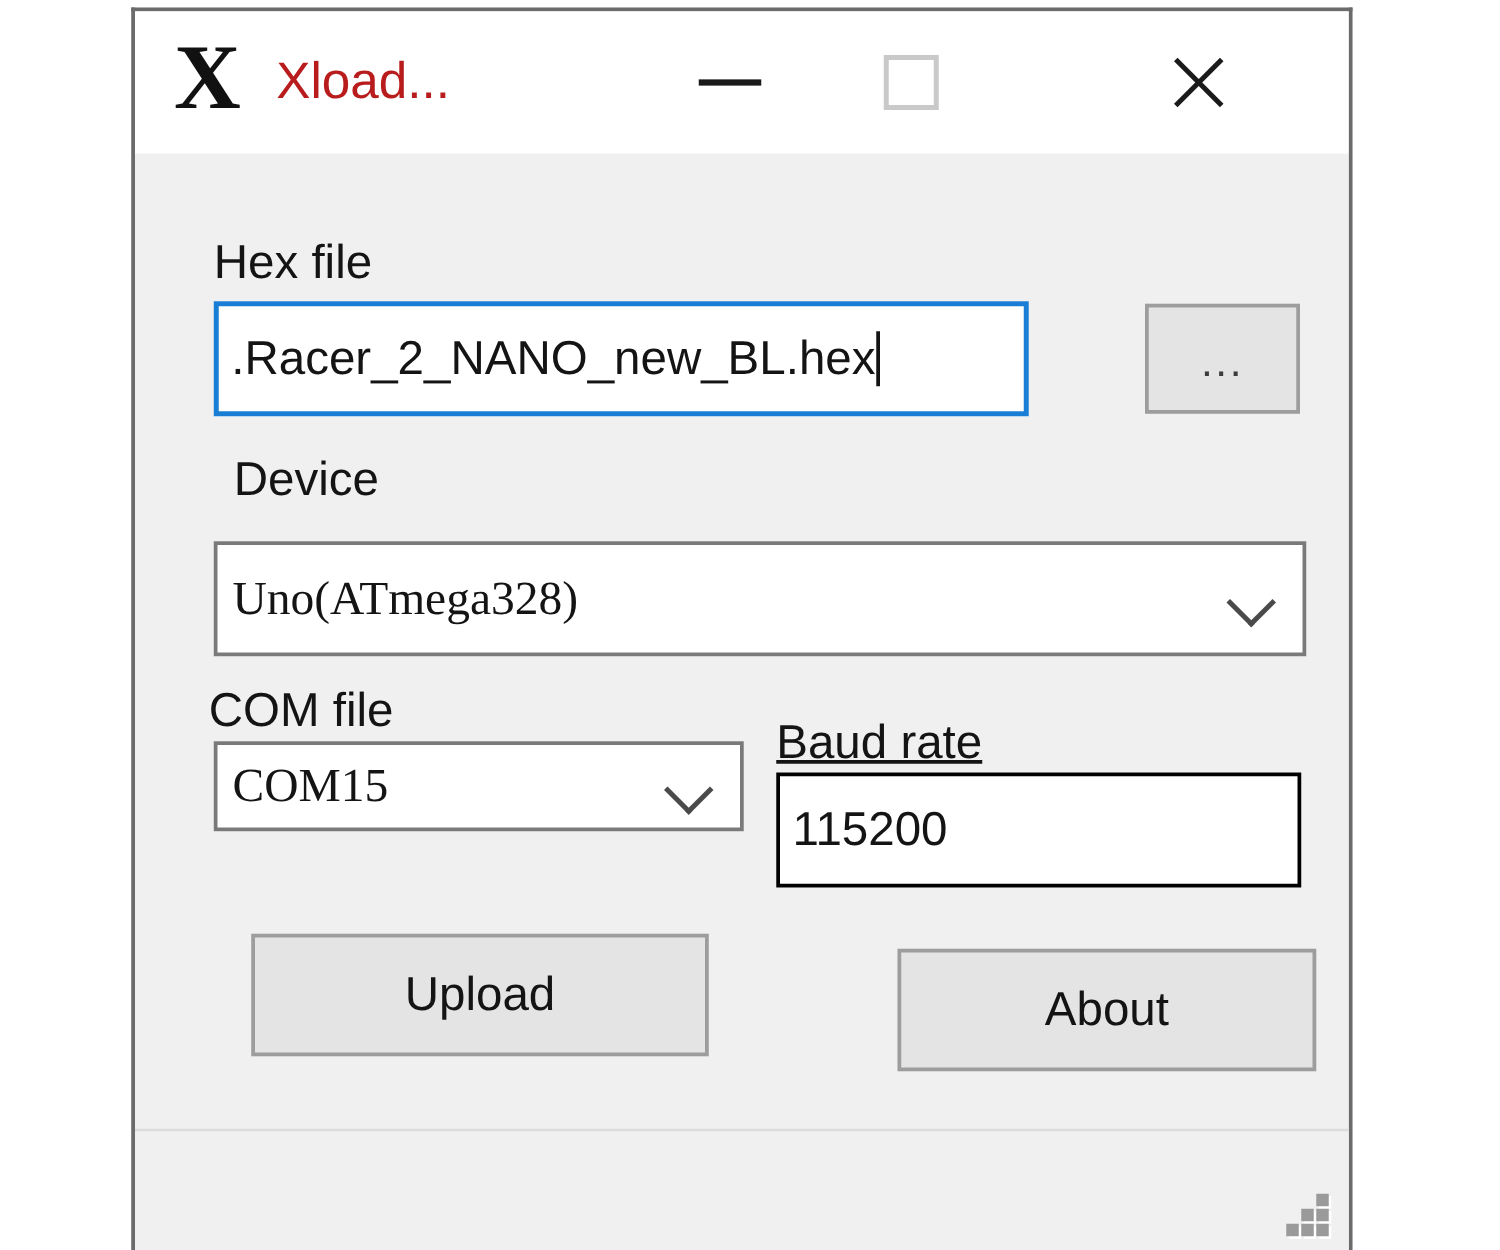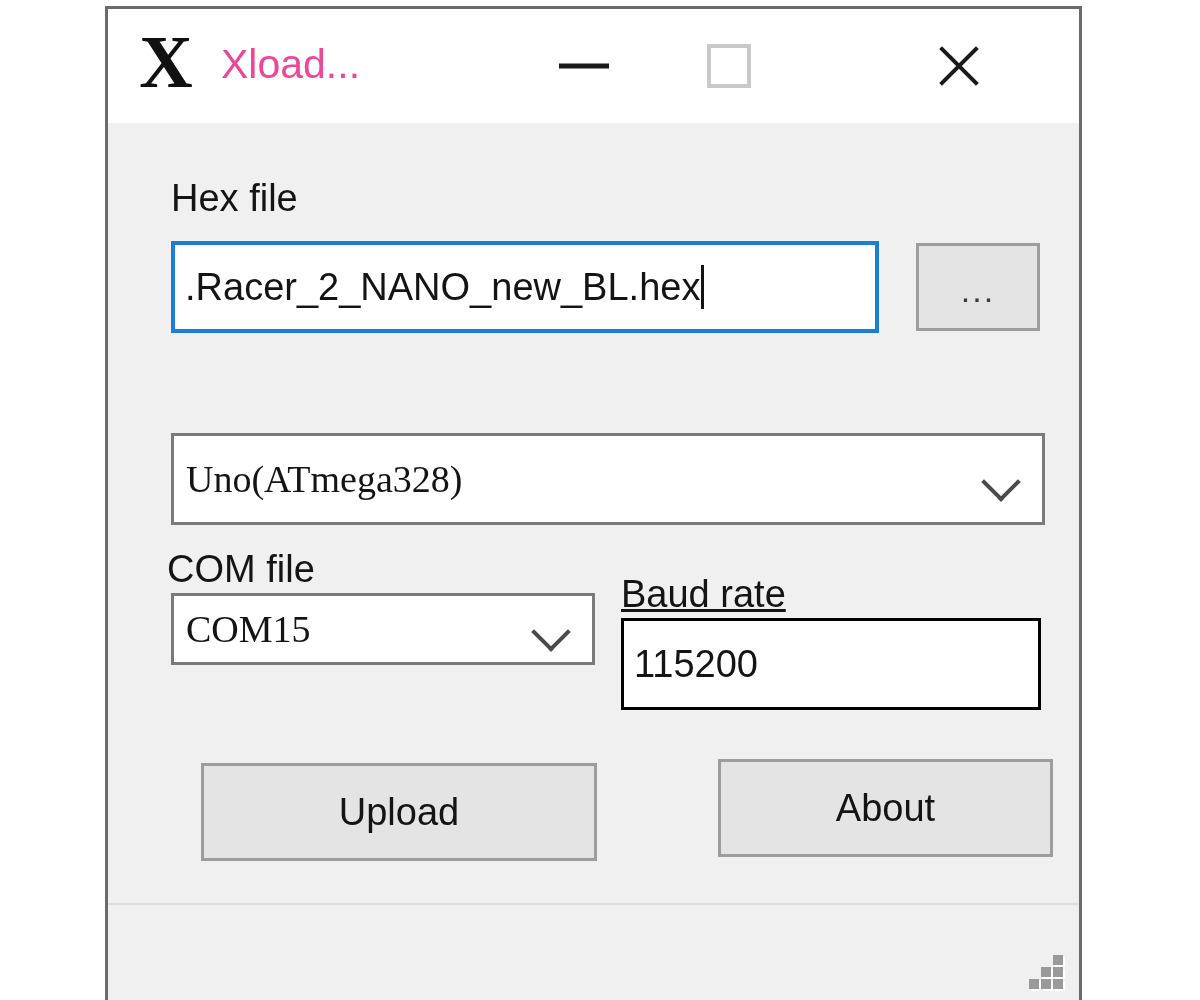--- a/index.html
+++ b/index.html
@@ -59,21 +59,21 @@
     user-select: none;
   }
 
   .app-title {
     position: absolute;
     left: 113px;
     top: 26px;
     height: 58px;
     line-height: 58px;
     font-size: 41px;
-    color: #ec4899;
+    color: #b91c1c;
     white-space: nowrap;
     user-select: none;
   }
 
   .winbtn {
     position: absolute;
     top: 0;
     height: 114px;
     width: 122px;
     background: transparent;
@@ -285,49 +285,50 @@
         <span class="glyph-max"></span>
       </button>
 
       <button class="winbtn winbtn-close">
         <span class="glyph-close"></span>
       </button>
     </div>
 
     <div class="client">
 
-      <div class="field-label" style="left:63px; top:54px;">Hex file</div>
-
-      <div class="textbox focused" style="left:63px; top:118px; width:708px; height:92px;">
+      <div class="field-label" style="left:63px; top:66px;">Hex file</div>
+
+      <div class="textbox focused" style="left:63px; top:118px; width:652px; height:92px;">
         <span class="val" placeholder="">.Racer_2_NANO_new_BL.hex</span>
         <span class="caret"></span>
       </div>
 
       <button class="pushbtn dots" style="left:808px; top:120px; width:124px; height:88px;">...</button>
 
+      <div class="field-label" style="left:79px; top:240px;">Device</div>
 
       <div class="combo" style="left:63px; top:310px; width:874px; height:92px;">
         <span class="val">Uno(ATmega328)</span>
         <span class="chev"></span>
       </div>
 
       <div class="field-label" style="left:59px; top:425px;">COM file</div>
 
       <div class="combo" style="left:63px; top:470px; width:424px; height:72px;text-align:center;">
         <span class="val">COM15</span>
         <span class="chev"></span>
       </div>
 
       <div class="field-label" style="left:513px; top:450px;text-decoration:underline;">Baud rate</div>
 
       <div class="textbox" style="left:513px; top:495px; width:420px; height:92px;">
         <span class="val" placeholder="">115200</span>
       </div>
 
-      <button class="pushbtn" style="left:93px; top:640px; width:396px; height:98px;">Upload</button>
+      <button class="pushbtn" style="left:93px; top:624px; width:366px; height:98px;">Upload</button>
 
       <button class="pushbtn" style="left:570px; top:636px; width:335px; height:98px;margin-left:40px;">About</button>
 
       <div class="statusbar">
         <span style="position:absolute;left:18px;top:26px;font-size:30px;color:#555;"></span>
         <div class="grip">
           <i></i>
             <i></i>
             <i></i>
             <i></i>

